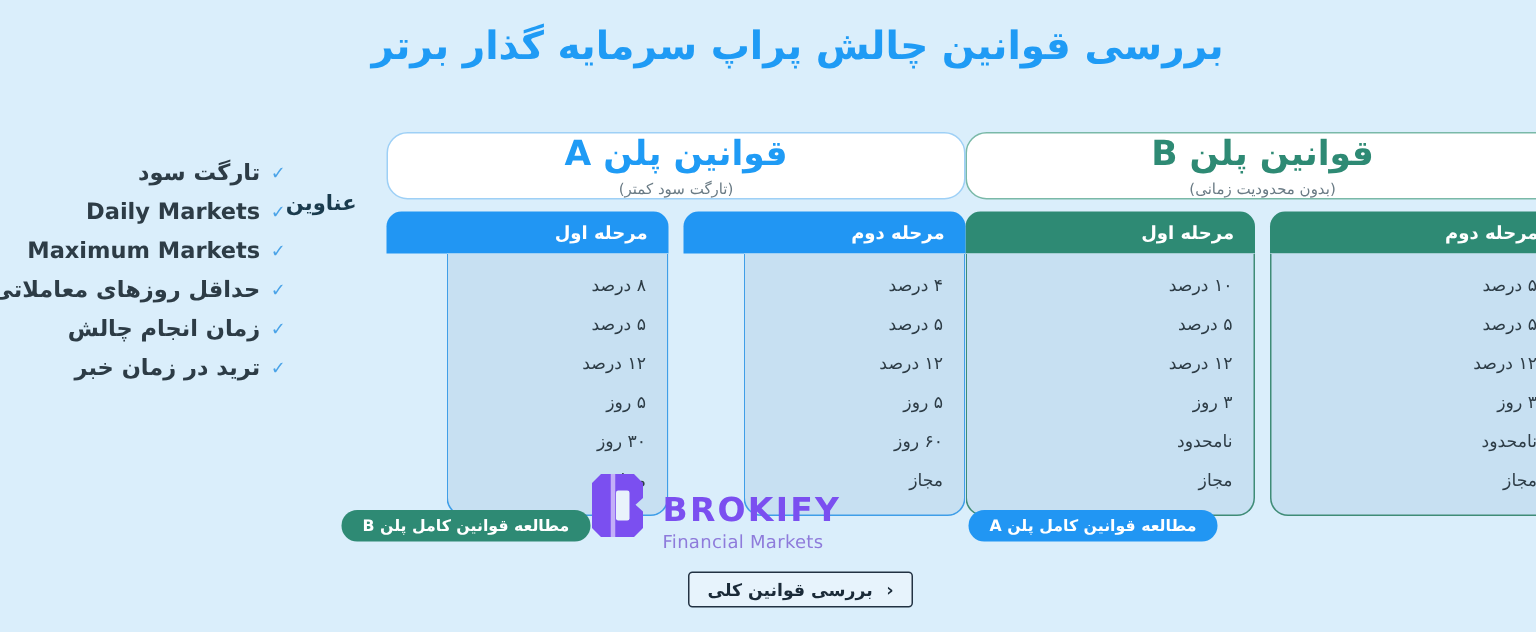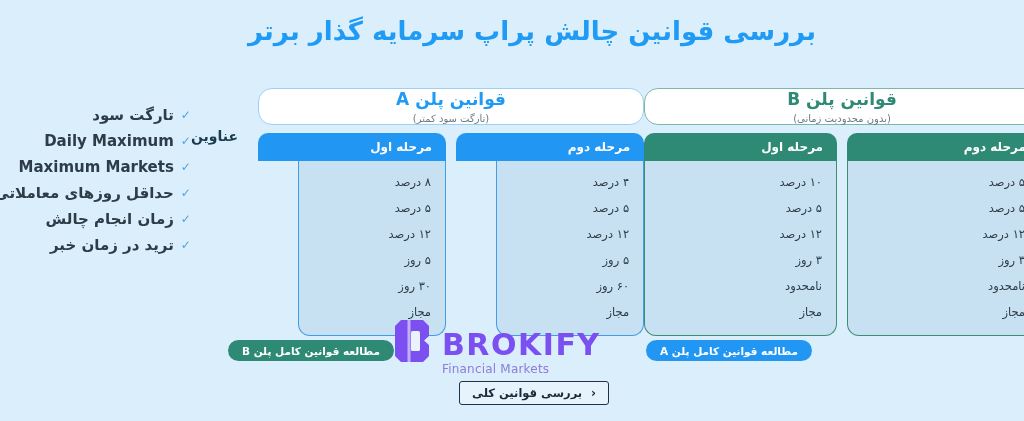--- a/index.html
+++ b/index.html
@@ -75,21 +75,21 @@
   .plan-header {
     height: 58px;
     background: #ffffff;
     border-radius: 14px;
     display: flex; flex-direction: column;
     align-items: center; justify-content: center;
     margin-bottom: 8px;
   }
   .plan-a .plan-header { border: 1.2px solid #9ed0f6; }
   .plan-b .plan-header { border: 1.2px solid #7ab9a8; }
-  .plan-name { font-size: 17px; font-weight: bold; line-height: 1.25; }
+  .plan-name { font-size: 23px; font-weight: bold; line-height: 1.25; }
   .plan-a .plan-name { color: #1f9bf5; }
   .plan-b .plan-name { color: #2e8a74; }
   .plan-sub { font-size: 10px; color: #6a7b85; margin-top: 3px; }
 
   .stages { display: flex; flex-direction: row-reverse; gap: 10px; }
   .stage { flex: 1; display: flex; flex-direction: column; }
 
   .stage-head {
     height: 28px;
     border-radius: 10px 10px 0 0;
@@ -147,21 +147,21 @@
 
   
   .logo {
     position: absolute; top: 306px; left: 352px;
     display: flex; flex-direction: row; align-items: center;
     gap: 10px; direction: ltr; pointer-events: none;
   }
   .logo-mark { width: 40px; height: 46px; }
   .logo-text { display: flex; flex-direction: column; line-height: 1; }
   .logo-word {
-    font-size: 30px; font-weight: bold; color: #7b4ff0;
+    font-size: 22px; font-weight: bold; color: #7b4ff0;
     letter-spacing: 1.5px;
     margin-top: 24px;
   }
   .logo-tag {
     font-size: 12px; color: #8e7bdb; letter-spacing: .2px; margin-top: 3px;
   }
 </style>
 </head>
 <body>
 
@@ -177,21 +177,21 @@
       </div>
       <div class="titles-rule"></div>
       <div class="titles-body">
 
         <div class="title-row">
           <span class="check">✓</span>
           <span class="title-label">تارگت سود</span>
         </div>
         <div class="title-row">
           <span class="check">✓</span>
-          <span class="title-label">Daily Maximum</span>
+          <span class="title-label">Daily Markets</span>
         </div>
         <div class="title-row">
           <span class="check">✓</span>
           <span class="title-label">Maximum Markets</span>
         </div>
         <div class="title-row">
           <span class="check">✓</span>
           <span class="title-label">حداقل روزهای معاملاتی</span>
         </div>
         <div class="title-row">

